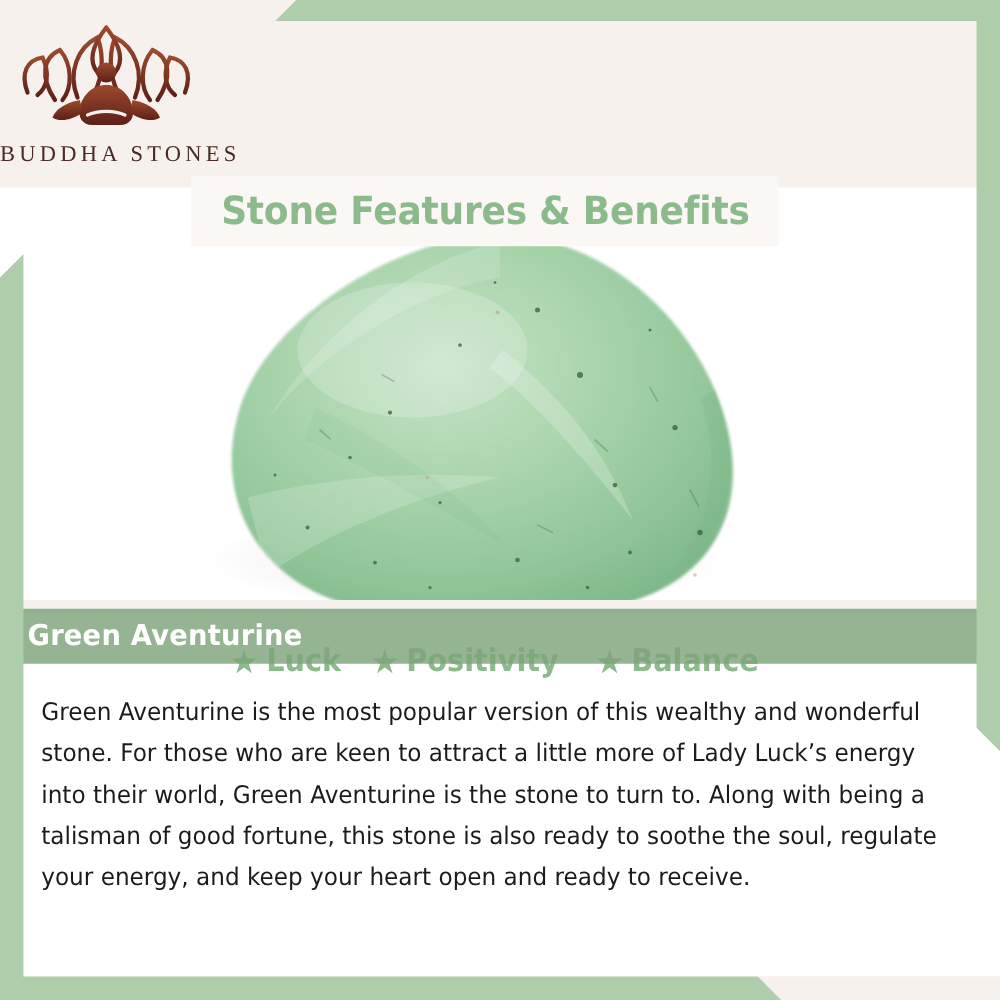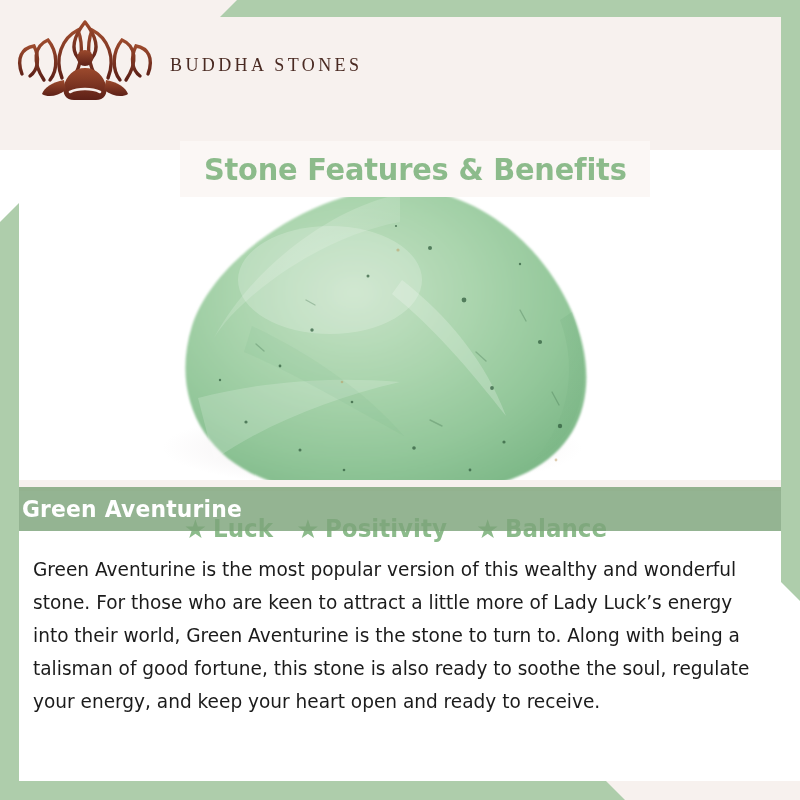--- a/index.html
+++ b/index.html
@@ -43,35 +43,35 @@
   }
 
   
   .header {
     position:absolute; top:0; left:0; width:800px; height:150px;
     background:#f7f1ee;
     z-index:2;
   }
   .logo-wrap {
     position:absolute; top:18px; left:0; width:796px;
-    display:flex; flex-direction:row; align-items:center;
+    display:flex; flex-direction:column; align-items:flex-start;
   }
   .logo-mark { width:170px; height:92px; display:block; }
   .logo-text {
     margin-top:3px;
     font-family:"Liberation Serif", serif;
     font-size:18px;
     letter-spacing:3.4px;
     color:#4a2a22;
     font-weight:400;
   }
 
   
   .title-band {
-    position:absolute; top:141px; left:180px; width:470px; height:56px;
+    position:absolute; top:141px; left:153px; width:470px; height:56px;
     background:#fbf7f5;
     display:flex; align-items:center; justify-content:center;
     z-index:4;
   }
   .title-band h1 {
     font-family:"DejaVu Sans", sans-serif;
     font-size:31px;
     font-weight:bold;
     color:#8cbb8b;
     letter-spacing:-0.2px;

